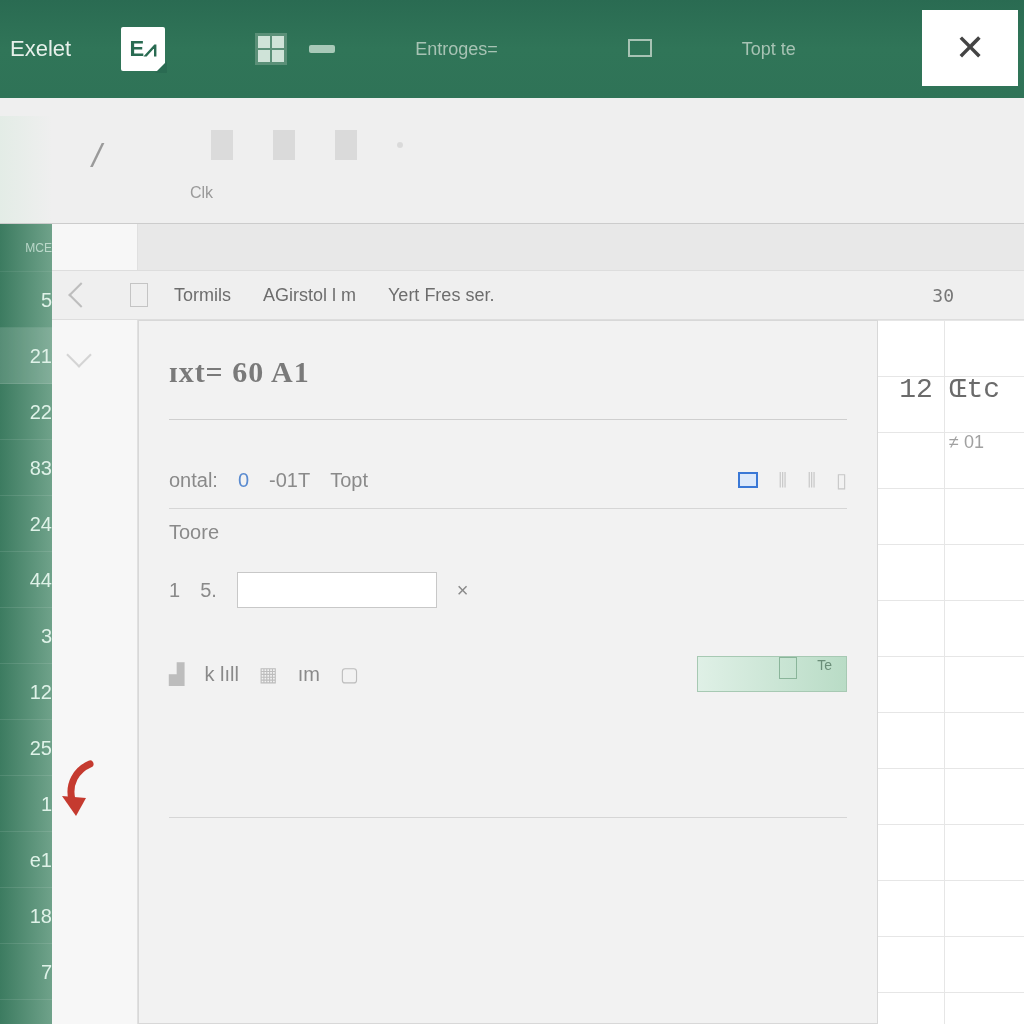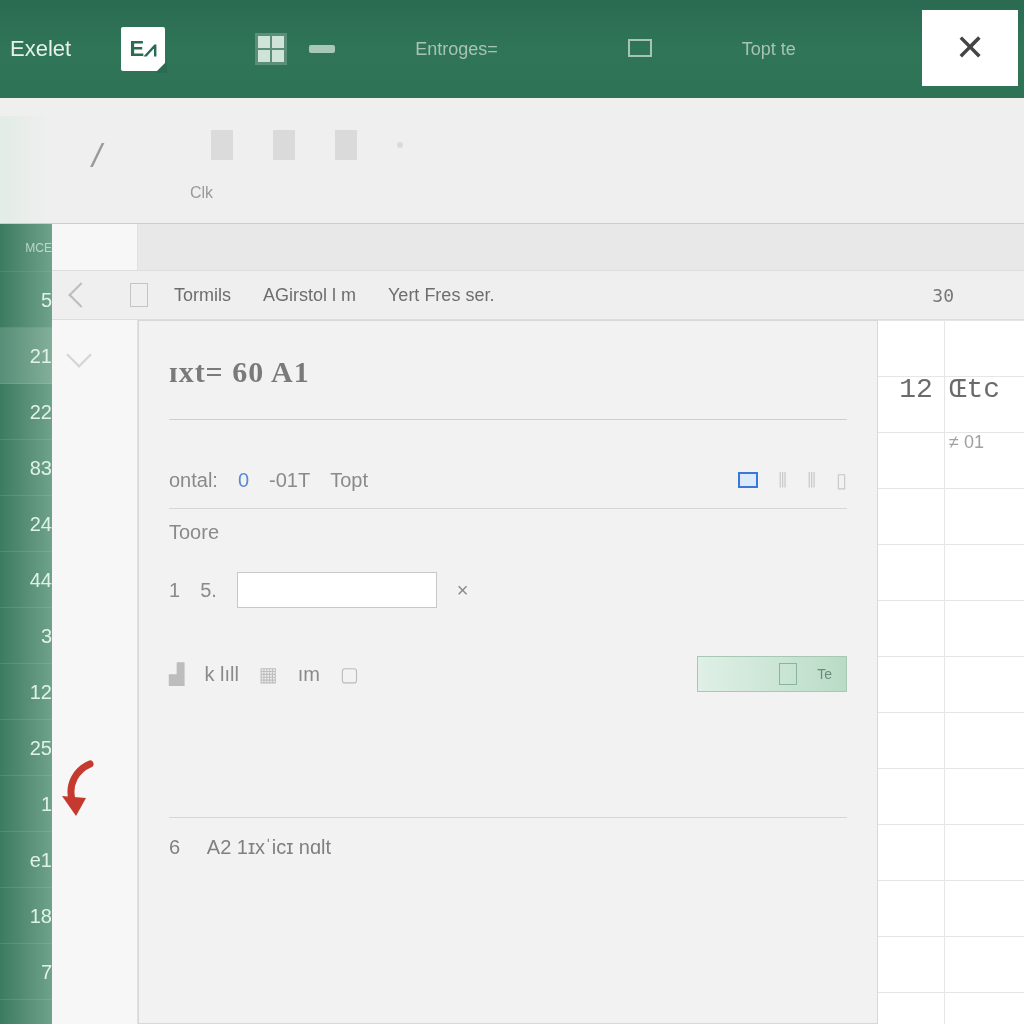--- a/index.html
+++ b/index.html
@@ -115,21 +115,21 @@
     font-size: 20px; color: #8a8a8a;
   }
   .dialog .field-line.noborder { border-bottom: none; }
   .dialog .mini-blue { width: 20px; height: 16px; border: 2px solid #3a78d6; background: #dce9fb; }
   .dialog .dropdown {
     width: 200px; height: 36px; border: 1px solid #c8c8c8; background: #fff;
   }
   .dialog .btn-green {
     margin-left: auto; width: 150px; height: 36px;
     background: linear-gradient(to right, #dff0e6, #b9dcc6);
-    border: 1px solid #a7c9b3; display:flex; align-items:center; justify-content:flex-end;
+    border: 1px solid #a7c9b3; display:flex; align-items:flex-start; justify-content:flex-end;
     padding-right: 14px; font-size: 14px; color: #6a8d78;
   }
   .dialog .big-gap { height: 110px; border-bottom: 1px solid #d6d6d6; margin-bottom: 18px; }
   .dialog .footer-line { font-size: 20px; color: #808080; margin-top: 14px; }
 
   
   .redo-arrow { position: absolute; left: 56px; top: 760px; width: 44px; height: 60px; }
   .redo-arrow svg { width: 100%; height: 100%; }
 
   
@@ -242,25 +242,20 @@
     <span>ım</span>
     <span style="opacity:.5;">▢</span>
     <div class="btn-green">
       <span style="width:18px;height:22px;border:1px solid #8ab59a;margin-right:20px;"></span>
       <span>Te</span>
     </div>
   </div>
 
   <div class="big-gap"></div>
 
-  <div class="footer-line">
-    <span>6</span>
-    &nbsp;&nbsp;&nbsp;
-    <span>A2  1ɪxˈicɪ nɑlt</span>
-  </div>
 </div>
 
 <div class="redo-arrow">
   <svg viewBox="0 0 44 60">
     <path d="M34 4 C 20 10, 12 24, 16 40" stroke="#c53a2f" stroke-width="7" fill="none" stroke-linecap="round"></path>
     <path d="M6 36 L20 56 L30 38 Z" fill="#c53a2f"></path>
   </svg>
 </div>
 
 </body></html>

